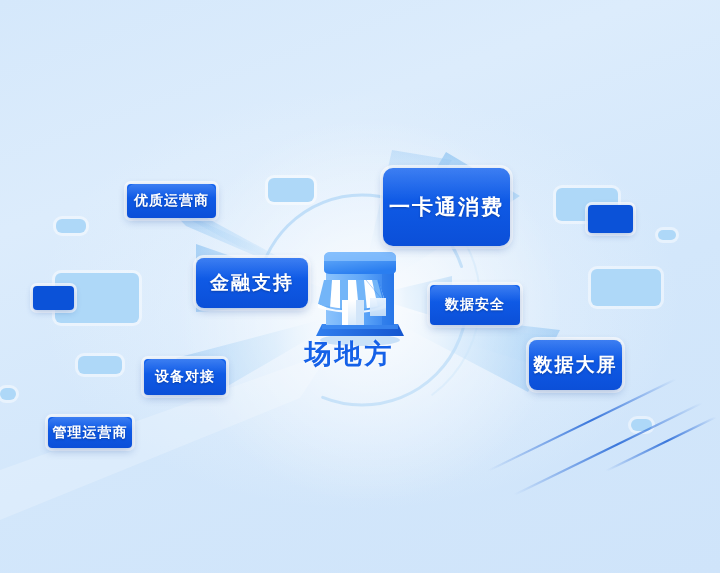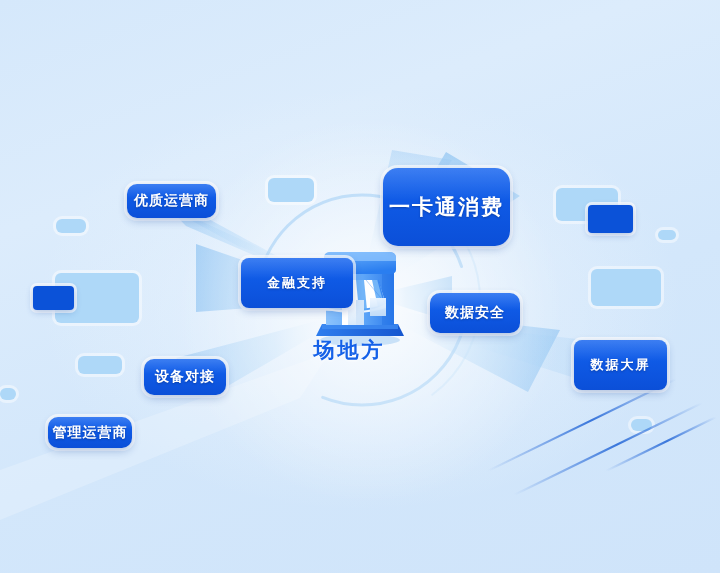--- a/index.html
+++ b/index.html
@@ -68,31 +68,31 @@
     white-space:nowrap;
     user-select:none;
   }
   .card::after{
     content:"";
     position:absolute; left:0; right:0; top:0; height:42%;
     border-radius:8px 8px 0 0;
     background:linear-gradient(180deg,rgba(255,255,255,.18),rgba(255,255,255,0));
     pointer-events:none;
   }
-  .card.big   { font-size:21px; letter-spacing:2px; border-radius:15px; }
-  .card.med   { font-size:13px; letter-spacing:2px;margin-left:45px; }
-  .card.small { font-size:14px; letter-spacing:1px; border-radius:10px; }
+  .card.big   { font-size:21px; letter-spacing:2px; border-radius:10px; }
+  .card.med   { font-size:19px; letter-spacing:2px; }
+  .card.small { font-size:14px; letter-spacing:1px; border-radius:4px; }
 
   
   .hub { position:absolute; left:300px; top:240px; width:120px; height:110px; }
   .hub-title {
     position:absolute;
     left:0; top:336px; width:699px;
     text-align:center;
-    font-size:21px;
+    font-size:27px;
     font-weight:bold;
     letter-spacing:3px;
     color:#1561e8;
     text-shadow:0 1px 3px rgba(255,255,255,.9);
     user-select:none;
   }
 </style>
 </head>
 <body>
 
@@ -244,19 +244,19 @@
       <path d="M70 58 L86 58 L86 76 L70 76 Z" fill="url(#sideG)" opacity="0.95"></path>
     </svg>
   </div>
 
   <div class="hub-title">场地方</div>
 
   <div id="cards-layer">
       <div class="card big" style="left: 383px; top: 168px; width: 127px; height: 78px;">一卡通消费</div>
       <div class="card med" style="left: 196px; top: 258px; width: 112px; height: 50px;">金融支持</div>
       <div class="card med" style="left: 529px; top: 340px; width: 93px; height: 50px;">数据大屏</div>
-      <div class="card small" style="left: 430px; top: 285px; width: 90px; height: 40px; margin-top: 8px;">数据安全</div>
+      <div class="card small" style="left: 430px; top: 285px; width: 90px; height: 40px;">数据安全</div>
       <div class="card small" style="left: 127px; top: 184px; width: 89px; height: 34px;">优质运营商</div>
       <div class="card small" style="left: 144px; top: 359px; width: 82px; height: 36px;">设备对接</div>
       <div class="card small" style="left: 48px; top: 417px; width: 84px; height: 31px;">管理运营商</div>
     </div>
 
 </div>
 
 </body></html>

